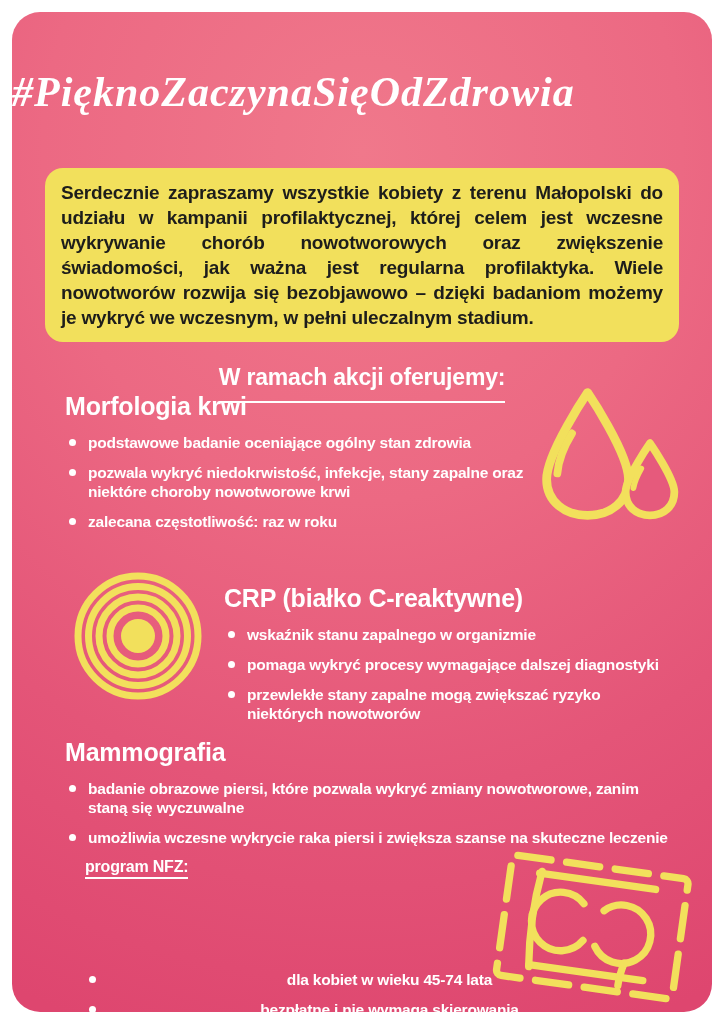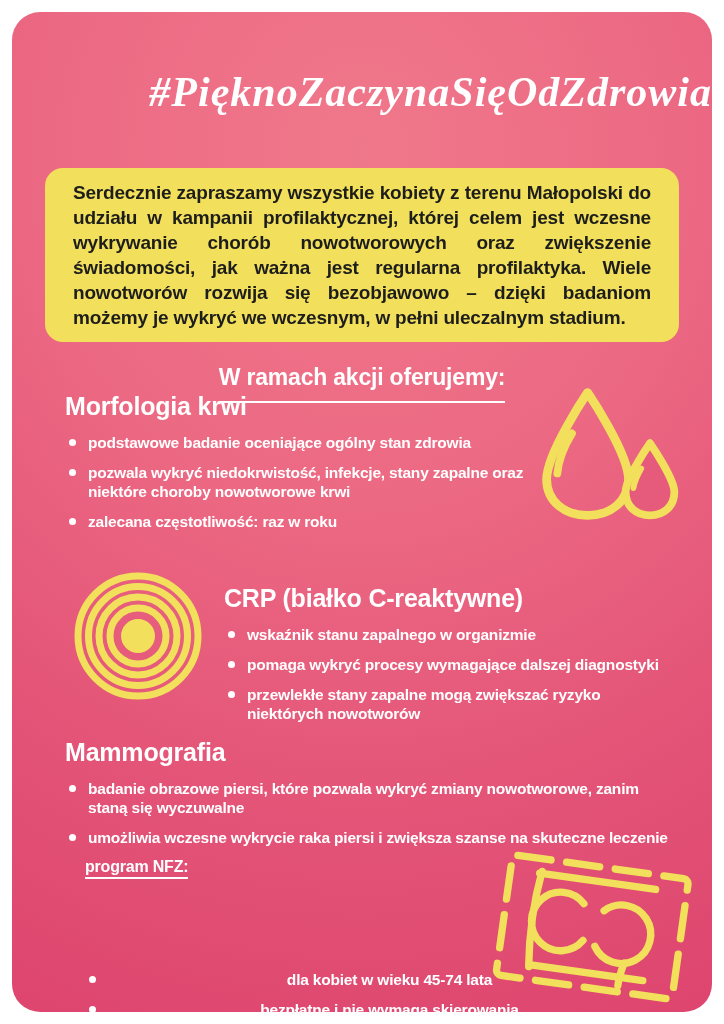--- a/index.html
+++ b/index.html
@@ -6,28 +6,28 @@
   body{
     width:724px;height:1024px;background:#ffffff;position:relative;
     font-family:"Liberation Sans",sans-serif;overflow:hidden;
   }
   .card{
     position:absolute;left:12px;top:12px;right:12px;bottom:12px;
     border-radius:28px;overflow:hidden;
     background:radial-gradient(120% 92% at 50% 14%, #f0788b 0%, #ec6983 38%, #e45578 70%, #de466f 100%);
   }
   .title{
-    position:absolute;top:56px;left:0;width:100%;text-align:right;
+    position:absolute;top:56px;left:0;width:100%;text-align:left;
     color:#ffffff;font-family:"Liberation Serif",serif;font-style:italic;
     font-size:42px;font-weight:600;letter-spacing:1px;
   }
   .intro-box{
     position:absolute;top:156px;left:33px;right:33px;
     background:#f2e05c;border-radius:18px;
-    padding:12px 28px;
+    padding:12px 16px;
     color:#1d1d1b;font-weight:700;font-size:19px;line-height:25px;
     text-align:justify;letter-spacing:-0.2px;
   }
   .offer-header{
     position:absolute;top:352px;left:0;width:100%;text-align:center;
   }
   .offer-header span{
     display:inline-block;color:#ffffff;font-weight:700;font-size:23px;
     border-bottom:2px solid #ffffff;padding-bottom:10px;letter-spacing:-0.2px;
   }

